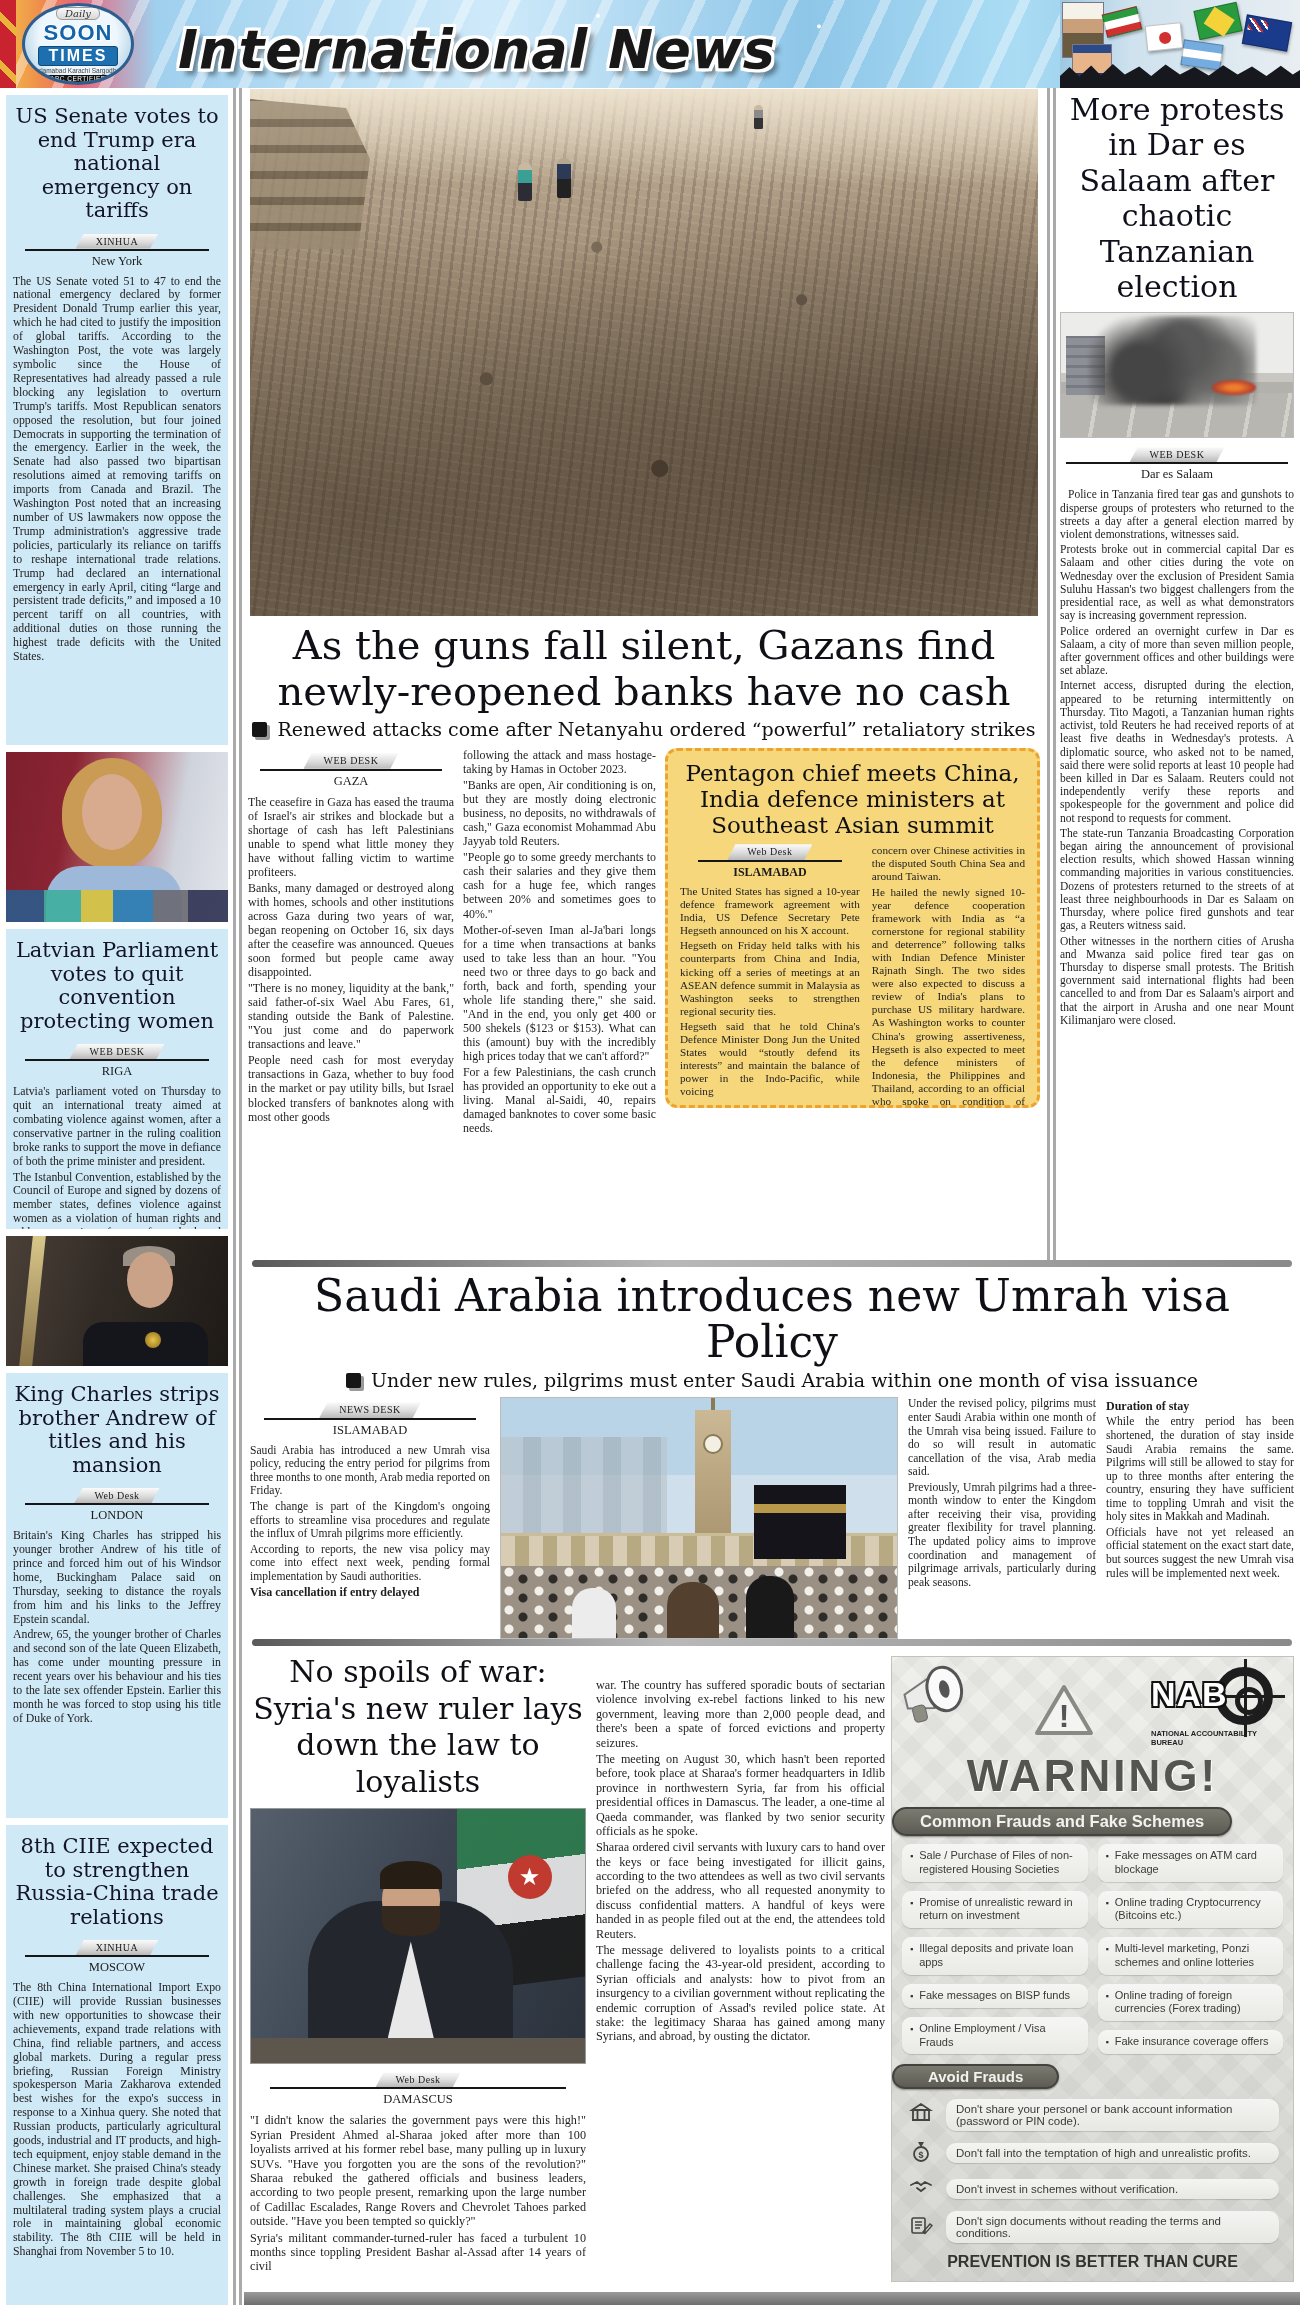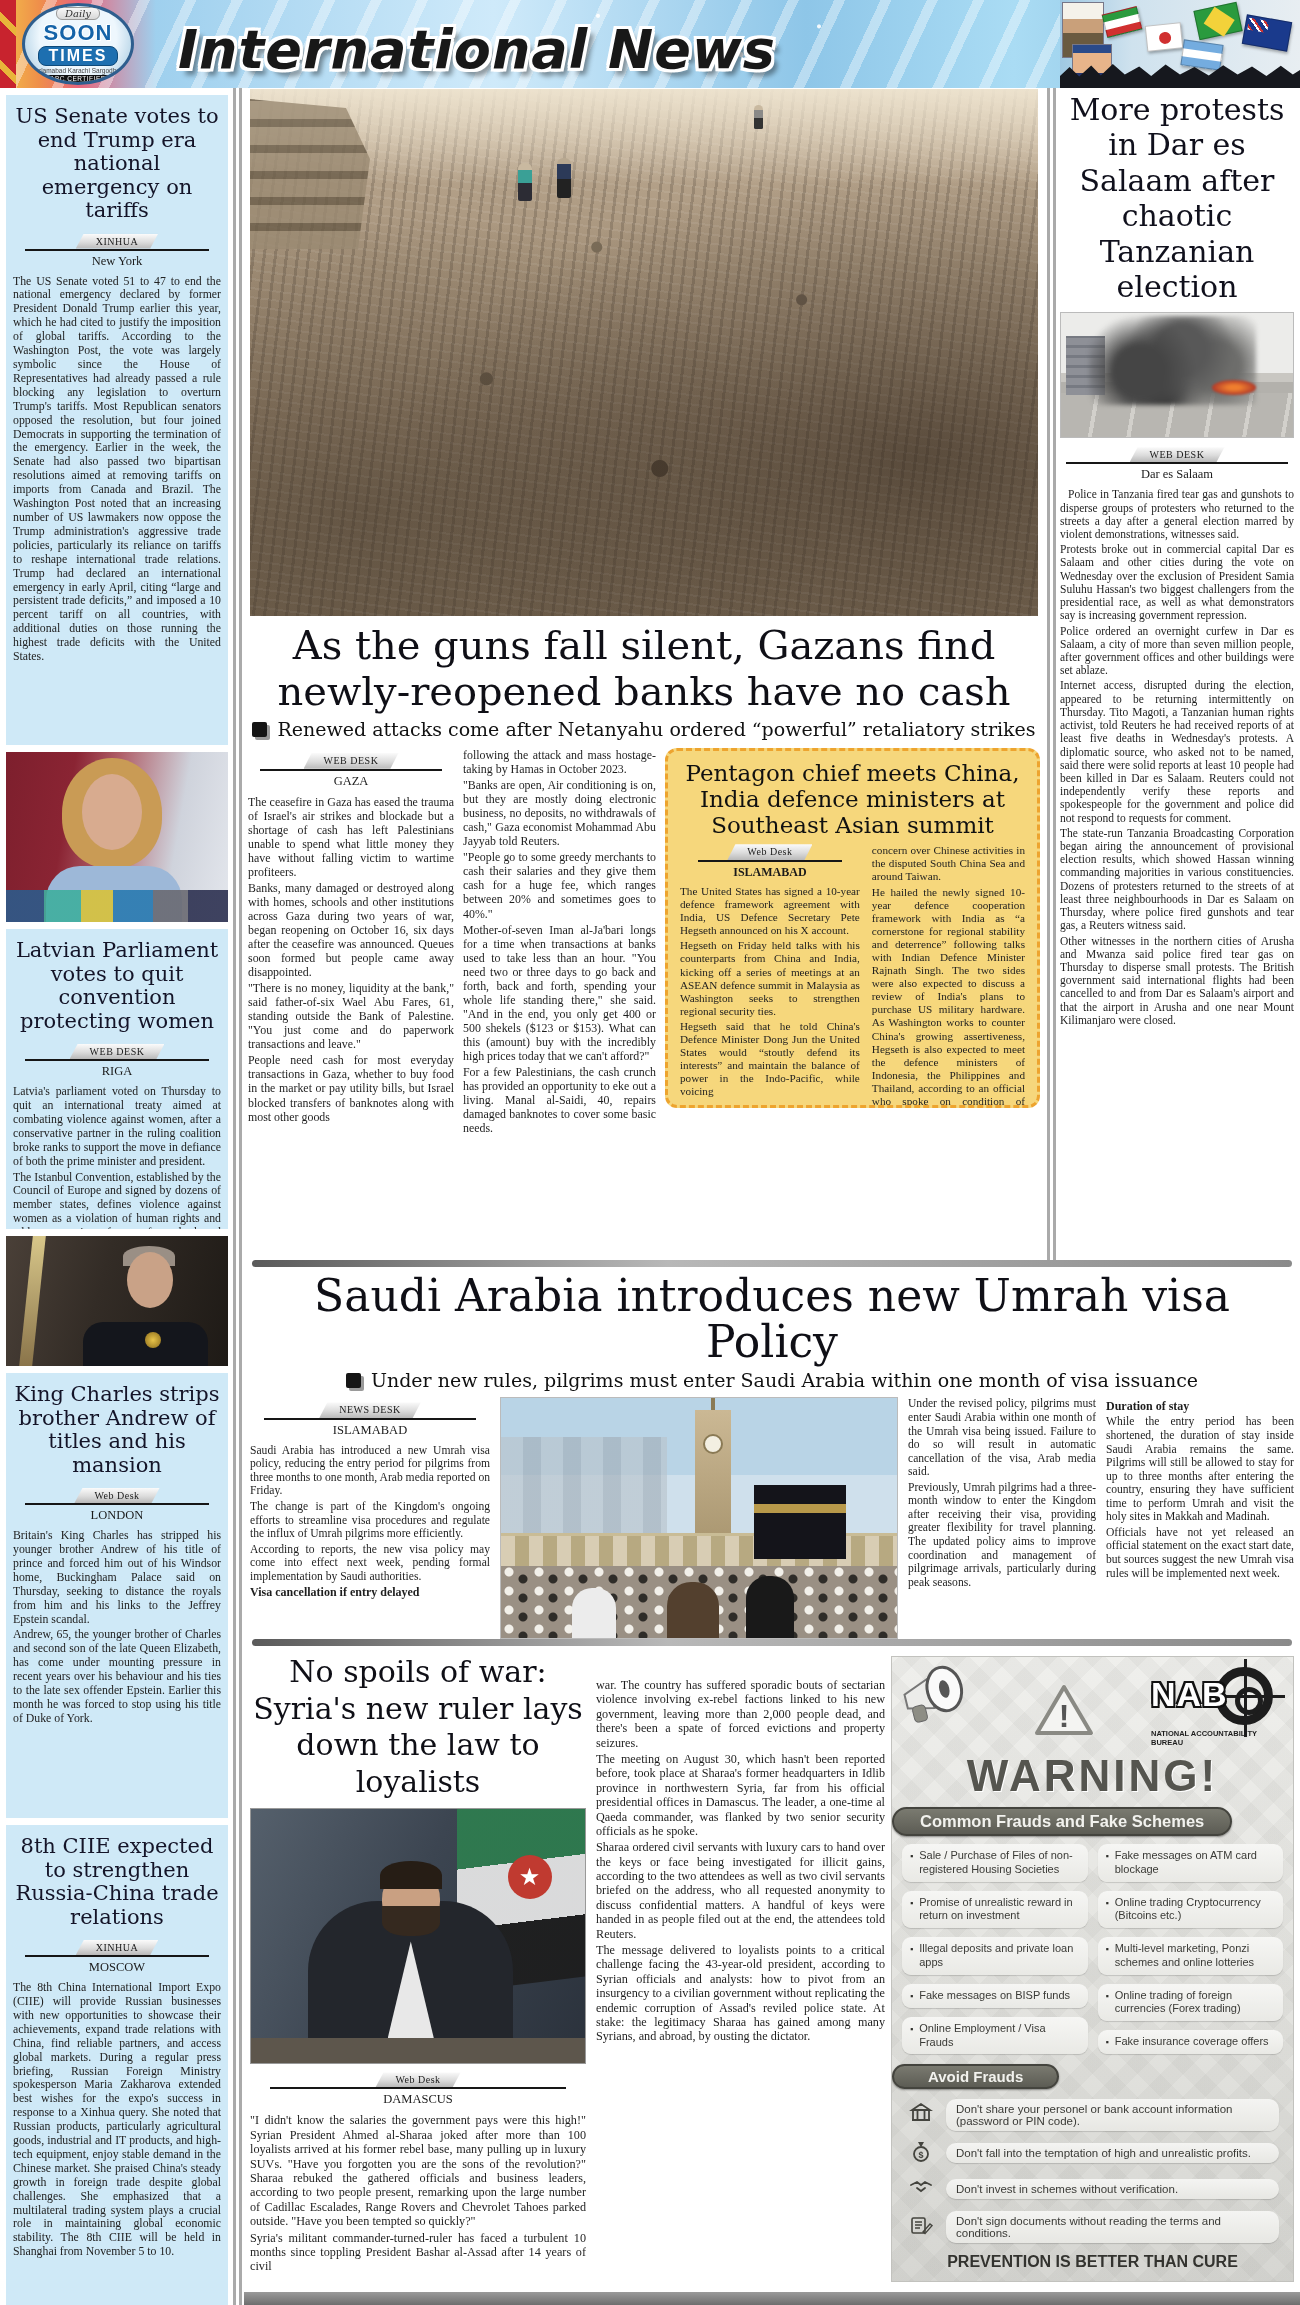--- a/index.html
+++ b/index.html
@@ -16,21 +16,21 @@
       repeating-linear-gradient(115deg, rgba(255,255,255,.38) 0 10px, transparent 10px 42px),
       linear-gradient(90deg,#f3c04a 0%,#ef8f4a 3%,#e8647a 6%,#9fd0ee 12%,#cfeafa 38%,#8ec6e8 62%,#aadcf4 78%,#7fb4d8 100%);}
   .mh-redstrip{position:absolute;left:0;top:0;bottom:0;width:16px;
     background:repeating-linear-gradient(45deg,#c8232e 0 14px,#e8b43a 14px 20px,#c8232e 20px 34px);}
   .brand{position:absolute;left:22px;top:3px;width:118px;height:82px;}
   .brand-circle{position:relative;width:112px;height:82px;border-radius:50%;
     background:radial-gradient(circle at 50% 40%,#eef7fd 55%,#bcd8ea 80%,#7fa8c8 100%);
     border:3px solid #2e5e8e;display:flex;flex-direction:column;align-items:center;justify-content:center;overflow:hidden;}
   .brand-daily{font-family:"DejaVu Serif",serif;font-style:italic;font-size:10px;color:#333;background:linear-gradient(#f7f7f7,#d8d8d8);padding:0 8px;border-radius:6px;border:1px solid #999;}
   .brand-soon{font-family:"Liberation Sans",sans-serif;font-weight:bold;font-size:22px;letter-spacing:1px;color:#1463a8;text-shadow:1px 1px 0 #fff,-1px -1px 0 #fff;}
-  .brand-times{font-family:"Liberation Sans",sans-serif;font-weight:bold;font-size:16px;letter-spacing:2px;color:#fff;background:#1d6fb0;padding:0 10px;border-radius:8px;border:1px solid #0e4a7a;}
+  .brand-times{font-family:"Liberation Sans",sans-serif;font-weight:bold;font-size:16px;letter-spacing:2px;color:#fff;background:#1d6fb0;padding:0 10px;border-radius:3px;border:1px solid #0e4a7a;}
   .brand-cities{font-size:6.5px;color:#444;margin-top:1px;font-family:"Liberation Sans",sans-serif;}
   .brand-cert{font-size:6.5px;color:#fff;background:#111;padding:0 6px;border-radius:5px;margin-top:1px;font-family:"Liberation Sans",sans-serif;letter-spacing:.5px;}
   .section-title{position:absolute;left:178px;top:18px;font-family:"DejaVu Sans",sans-serif;
     font-weight:bold;font-style:italic;font-size:54px;letter-spacing:1px;color:#181818;
     text-shadow:-3px -3px 0 #fff,3px -3px 0 #fff,-3px 3px 0 #fff,3px 3px 0 #fff,0 -3px 0 #fff,0 3px 0 #fff,-3px 0 0 #fff,3px 0 0 #fff,6px 7px 5px rgba(0,0,0,.4);}
   .mh-collage{position:absolute;right:0;top:0;width:240px;height:88px;overflow:hidden;
     background:linear-gradient(90deg,#9fc8e2 0%,#cfe2ee 30%,#e8eef2 100%);}
   .flag{position:absolute;border:1px solid rgba(0,0,0,.25);box-shadow:1px 2px 3px rgba(0,0,0,.3);}
   .flag-brazil{right:60px;top:6px;width:44px;height:30px;background:#2a9a3e;transform:rotate(-12deg);}
   .flag-brazil::before{content:"";position:absolute;left:10px;top:5px;width:24px;height:20px;background:#f3d23a;transform:rotate(45deg);}
@@ -421,21 +421,21 @@
             <div class="sp-f1"></div>
             <div class="sp-f2"></div>
             <div class="sp-f3"></div>
           </div>
           <div class="sa-c3 news-body">
             <p>Under the revised policy, pilgrims must enter Saudi Arabia within one month of the Umrah visa being issued. Failure to do so will result in automatic cancellation of the visa, Arab media said.</p>
             <p>Previously, Umrah pilgrims had a three-month window to enter the Kingdom after receiving their visa, providing greater flexibility for travel planning. The updated policy aims to improve coordination and management of pilgrimage arrivals, particularly during peak seasons.</p>
           </div>
           <div class="sa-c4 news-body">
             <p class="col-subhead">Duration of stay</p>
-            <p>While the entry period has been shortened, the duration of stay inside Saudi Arabia remains the same. Pilgrims will still be allowed to stay for up to three months after entering the country, ensuring they have sufficient time to perform Umrah and visit the holy sites in Makkah and Madinah.</p>
+            <p>While the entry period has been shortened, the duration of stay inside Saudi Arabia remains the same. Pilgrims will still be allowed to stay for up to three months after entering the country, ensuring they have sufficient time to toppling Umrah and visit the holy sites in Makkah and Madinah.</p>
             <p>Officials have not yet released an official statement on the exact start date, but sources suggest the new Umrah visa rules will be implemented next week.</p>
           </div>
         </div>
       </section>
 
       <div class="hrule"></div>
 
       <div class="row3">
 
         <section class="syria">

